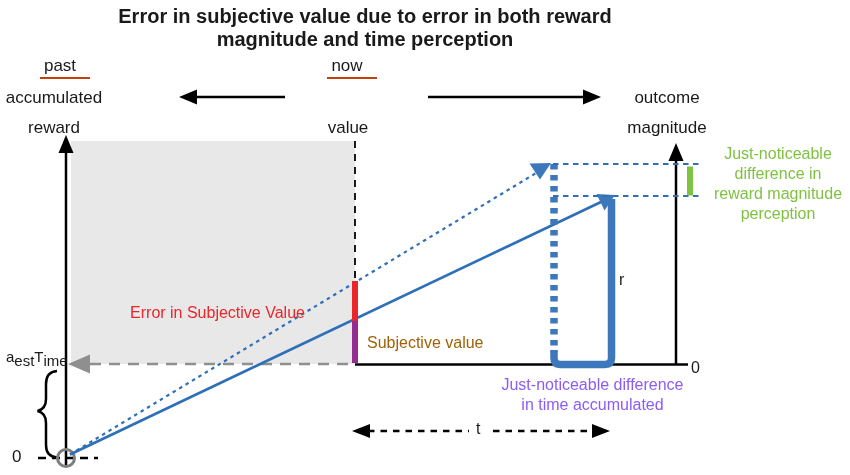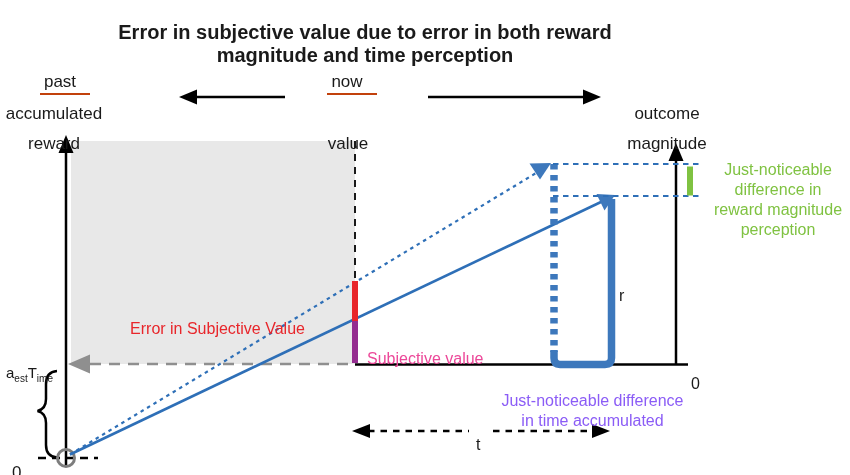--- a/index.html
+++ b/index.html
@@ -1,27 +1,27 @@
 <!DOCTYPE html>
 <html><head>
 <meta charset="utf-8">
 <style>
   html,body{margin:0;padding:0;background:#fff;}
   #figure{
     position:relative;width:850px;height:475px;background:#ffffff;
     font-family:"Liberation Sans",sans-serif;color:#1a1a1a;overflow:hidden;
   }
   #figure svg{position:absolute;left:0;top:0;}
-  .txt{position:absolute;white-space:nowrap;margin-top:16px;}
+  .txt{position:absolute;white-space:nowrap;}
   .center{text-align:center;white-space:normal;}
   .title-line{font-size:20px;font-weight:bold;line-height:23px;}
   .header-lbl{font-size:17px;line-height:19px;}
   .uline{display:inline-block;border-bottom:2px solid #c2410c;padding:0 14px 2px 4px;}
   .ann{font-size:16px;line-height:20px;}
-  .sub{font-size:10px;vertical-align:-4px;}
+  .sub{font-size:15px;vertical-align:-4px;}
   .aest{font-size:15px;}
 </style>
 </head>
 <body>
 
 <div id="figure">
 
   <svg width="850" height="475" viewBox="0 0 850 475">
 
     <rect x="71" y="141" width="284" height="223" fill="#e8e8e8"></rect>
@@ -94,21 +94,21 @@
 
   <div class="txt aest" style="left:6px;top:348px;">
     <span>a</span><span class="sub">est</span><span>T</span><span class="sub">ime</span>
   </div>
 
   <div class="txt" style="left:12px;top:447px;font-size:17px;">0</div>
   <div class="txt" style="left:691px;top:359px;font-size:16px;">0</div>
 
   <div class="txt center ann" style="left: 110px; top: 303px; width: 215px; color: rgb(232, 38, 43);">Error in Subjective Value</div>
 
-  <div class="txt ann" style="left: 367px; top: 333px; color: #ec4899;">Subjective value</div>
+  <div class="txt ann" style="left: 367px; top: 333px; color: #a16207;">Subjective value</div>
 
   <div class="txt center" style="left: 480px; top: 375px; width: 225px; color: #8b5cf6;">
     <div class="ann">Just-noticeable difference</div>
     <div class="ann">in time accumulated</div>
   </div>
 
   <div class="txt center" style="left: 702px; top: 144px; width: 152px; line-height: 21px; color: rgb(127, 194, 65);">
     <div class="ann">Just-noticeable</div>
     <div class="ann">difference in</div>
     <div class="ann">reward magnitude</div>

